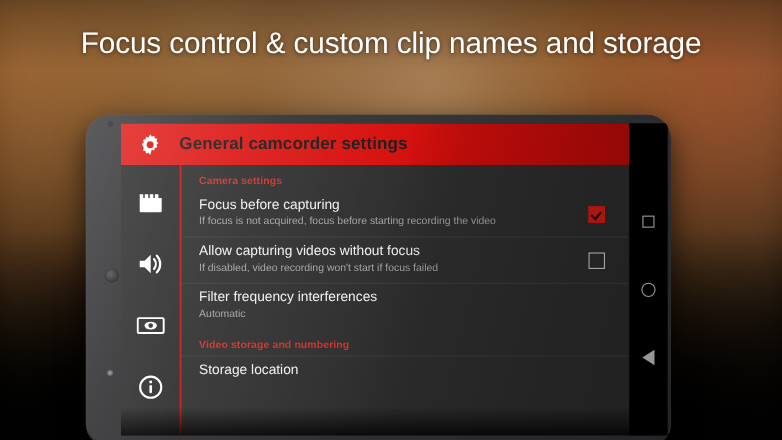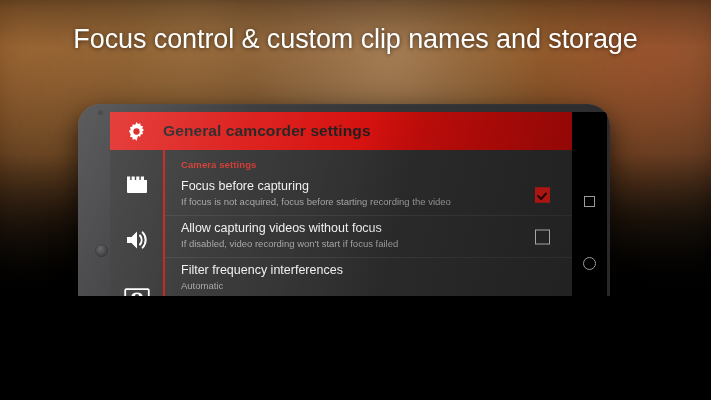--- a/index.html
+++ b/index.html
@@ -3,21 +3,21 @@
 <meta charset="utf-8">
 <style>
   html, body {
     margin: 0;
     padding: 0;
     background: #000;
   }
   #stage {
     position: relative;
     width: 711px;
-    height: 296px;
+    height: 400px;
     overflow: hidden;
     font-family: "Liberation Sans", sans-serif;
     background: #0a0705;
   }
 
   
   .bg-base {
     position: absolute;
     inset: 0;
     background:

